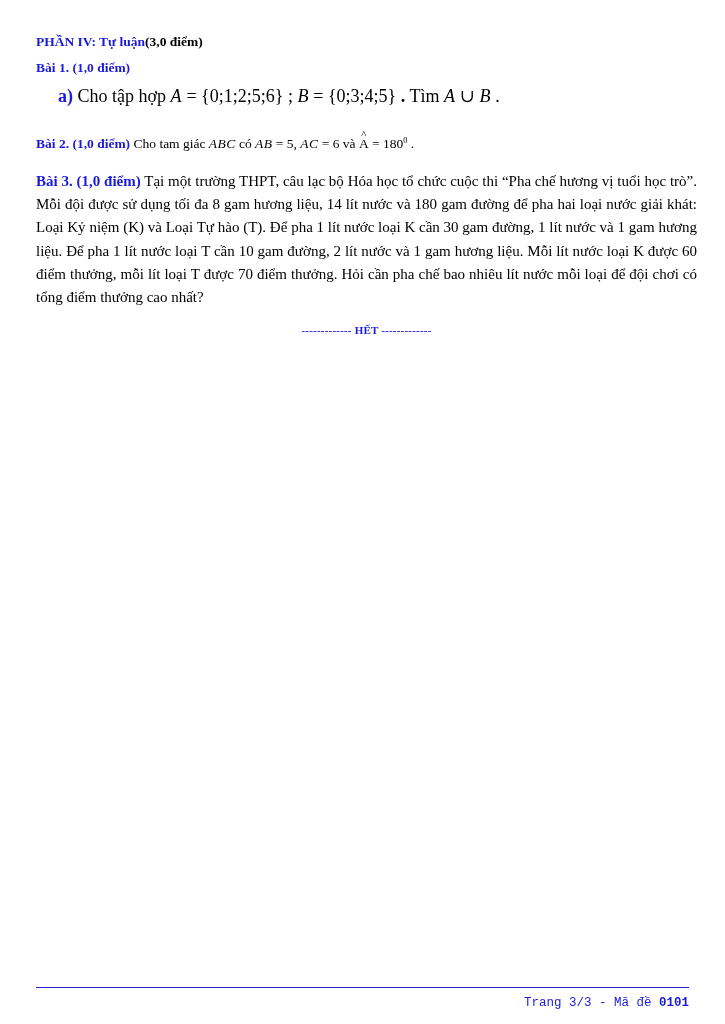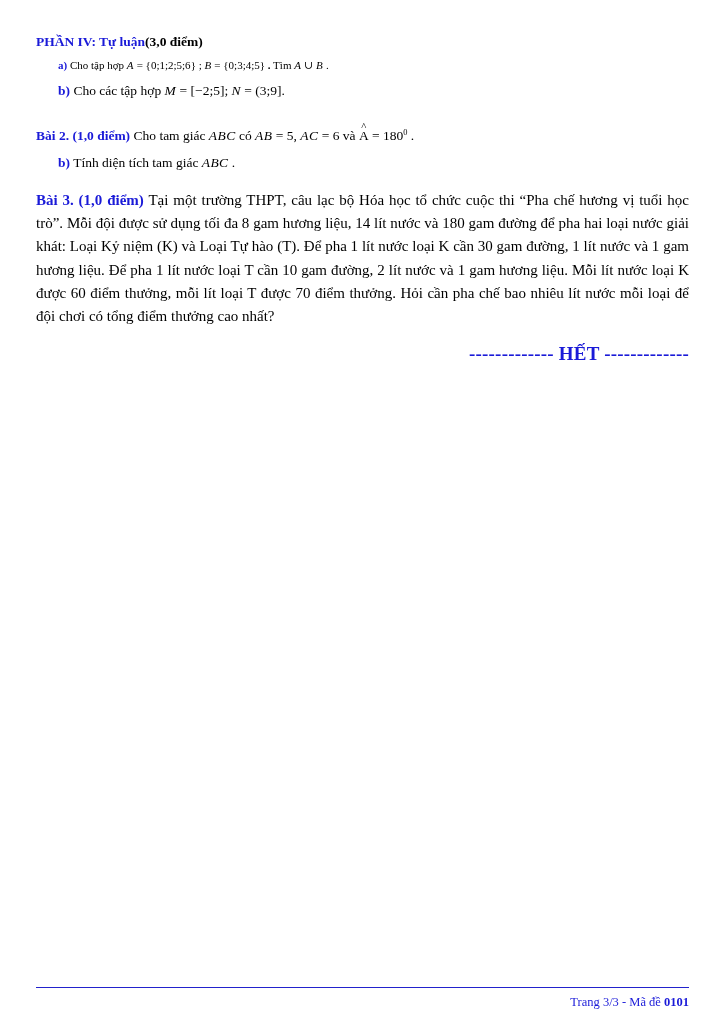--- a/index.html
+++ b/index.html
@@ -13,21 +13,21 @@
     position: relative;
     font-family: "Liberation Serif", "DejaVu Serif", serif;
     color: #000000;
   }
   .page {
     position: absolute;
     left: 0; top: 0;
     width: 725px;
     height: 1024px;
     box-sizing: border-box;
-    padding: 30px 36px 0 36px;
+    padding: 30px 28px 0 36px;
   }
   .blue {
     color: #1a1ad8;
   }
   .bold {
     font-weight: bold;
   }
   .section-title {
     margin-top: 4px;
     margin-bottom: 6px;
@@ -35,21 +35,21 @@
   }
   .q-title {
     margin-top: 10px;
     margin-bottom: 2px;
     font-size: 13.5px;
   }
   .indent {
     padding-left: 22px;
     margin-top: 9px;
     margin-bottom: 0;
-    font-size: 11px;
+    font-size: 18px;
   }
   .indent2 {
     padding-left: 22px;
     margin-top: 11px;
     margin-bottom: 0;
     font-size: 13.5px;
   }
   .para {
     margin-top: 10px;
     font-size: 15px;
@@ -79,89 +79,83 @@
   }
   .hatwrap .hat {
     position: absolute;
     top: -0.62em;
     left: 50%;
     transform: translateX(-50%);
     font-size: 0.8em;
     line-height: 1;
   }
   .hetline {
-    text-align: right;
+    text-align: center;
     margin-top: 14px;
-    font-size: 19px;
+    font-size: 11px;
     font-weight: bold;
     letter-spacing: 0.2px;
   }
   .footer-rule {
     position: absolute;
     left: 36px;
     right: 36px;
     bottom: 36px;
     border-top: 1px solid #2222cc;
     height: 0;
   }
   .footer {
     position: absolute;
     right: 36px;
     bottom: 14px;
     font-size: 12.5px;
     color: #1a1ad8;
     text-align: left;
+    font-family: Liberation Mono, monospace;
   }
   .footer .code {
     font-weight: bold;
   }
 </style>
 </head>
 <body>
 
 <div class="page">
 
   <div class="section-title">
     <span class="blue bold">PHẦN IV: Tự luận</span><span class="bold">(3,0 điểm)</span>
   </div>
 
+  <div class="q-title">
+    <span class="blue bold">Bài 1. (1,0 điểm)</span>
+  </div>
 
   <div class="indent">
     <span class="blue bold">a)</span>
     <span>Cho tập hợp</span>
     <span class="math"><span class="mi">A</span> <span class="up">=</span> <span class="up">{</span><span class="up">0;1;2;5;6</span><span class="up">}</span> <span class="up">;</span> <span class="mi">B</span> <span class="up">=</span> <span class="up">{</span><span class="up">0;3;4;5</span><span class="up">}</span></span><span class="bold">&nbsp;.</span>
     
     <span>Tìm</span>
     <span class="math"><span class="mi">A</span> <span class="up">∪</span> <span class="mi">B</span></span> .
   </div>
 
-  <div class="indent2">
-    <span class="blue bold">b)</span>
-    <span>Cho các tập hợp</span>
-    <span class="math"><span class="mi">M</span> <span class="up">=</span> <span class="up">[</span><span class="up">−2;5</span><span class="up">]</span><span class="up">;</span> <span class="mi">N</span> <span class="up">=</span> <span class="up">(</span><span class="up">3;9</span><span class="up">]</span></span>.
-  </div>
 
 
   <div class="q-title" style="margin-top:28px;">
     <span class="blue bold">Bài 2. (1,0 điểm)</span>
     <span>Cho tam giác</span>
     <span class="math"><span class="mi">ABC</span></span>
     <span>có</span>
     <span class="math"><span class="mi">AB</span> <span class="up">=</span> <span class="up">5</span></span><span>,</span>
     <span class="math"><span class="mi">AC</span> <span class="up">=</span> <span class="up">6</span></span>
     <span>và</span>
     <span class="math"><span class="hatwrap"><span class="hat">^</span>A</span> <span class="up">=</span> <span class="up">180</span><sup class="deg">0</sup></span> .
   </div>
 
 
-  <div class="indent2">
-    <span class="blue bold">b)</span>
-    <span>Tính diện tích tam giác</span>
-    <span class="math"><span class="mi">ABC</span></span> .
-  </div>
 
   <div class="para" style="margin-top:18px;">
     <span class="blue bold">Bài 3. (1,0 điểm)</span>
     <span>Tại một trường THPT, câu lạc bộ Hóa học tổ chức cuộc thi “Pha chế hương vị tuổi học trò”. Mỗi đội được sử dụng tối đa 8 gam hương liệu, 14 lít nước và 180 gam đường để pha hai loại nước giải khát: Loại Kỷ niệm (K) và Loại Tự hào (T). Để pha 1 lít nước loại K cần 30 gam đường, 1 lít nước và 1 gam hương liệu. Để pha 1 lít nước loại T cần 10 gam đường, 2 lít nước và 1 gam hương liệu. Mỗi lít nước loại K được 60 điểm thưởng, mỗi lít loại T được 70 điểm thưởng. Hỏi cần pha chế bao nhiêu lít nước mỗi loại để đội chơi có tổng điểm thưởng cao nhất?</span>
   </div>
 
   <div class="hetline blue">------------- HẾT -------------</div>
 
   <div class="footer-rule"></div>
   <div class="footer">

